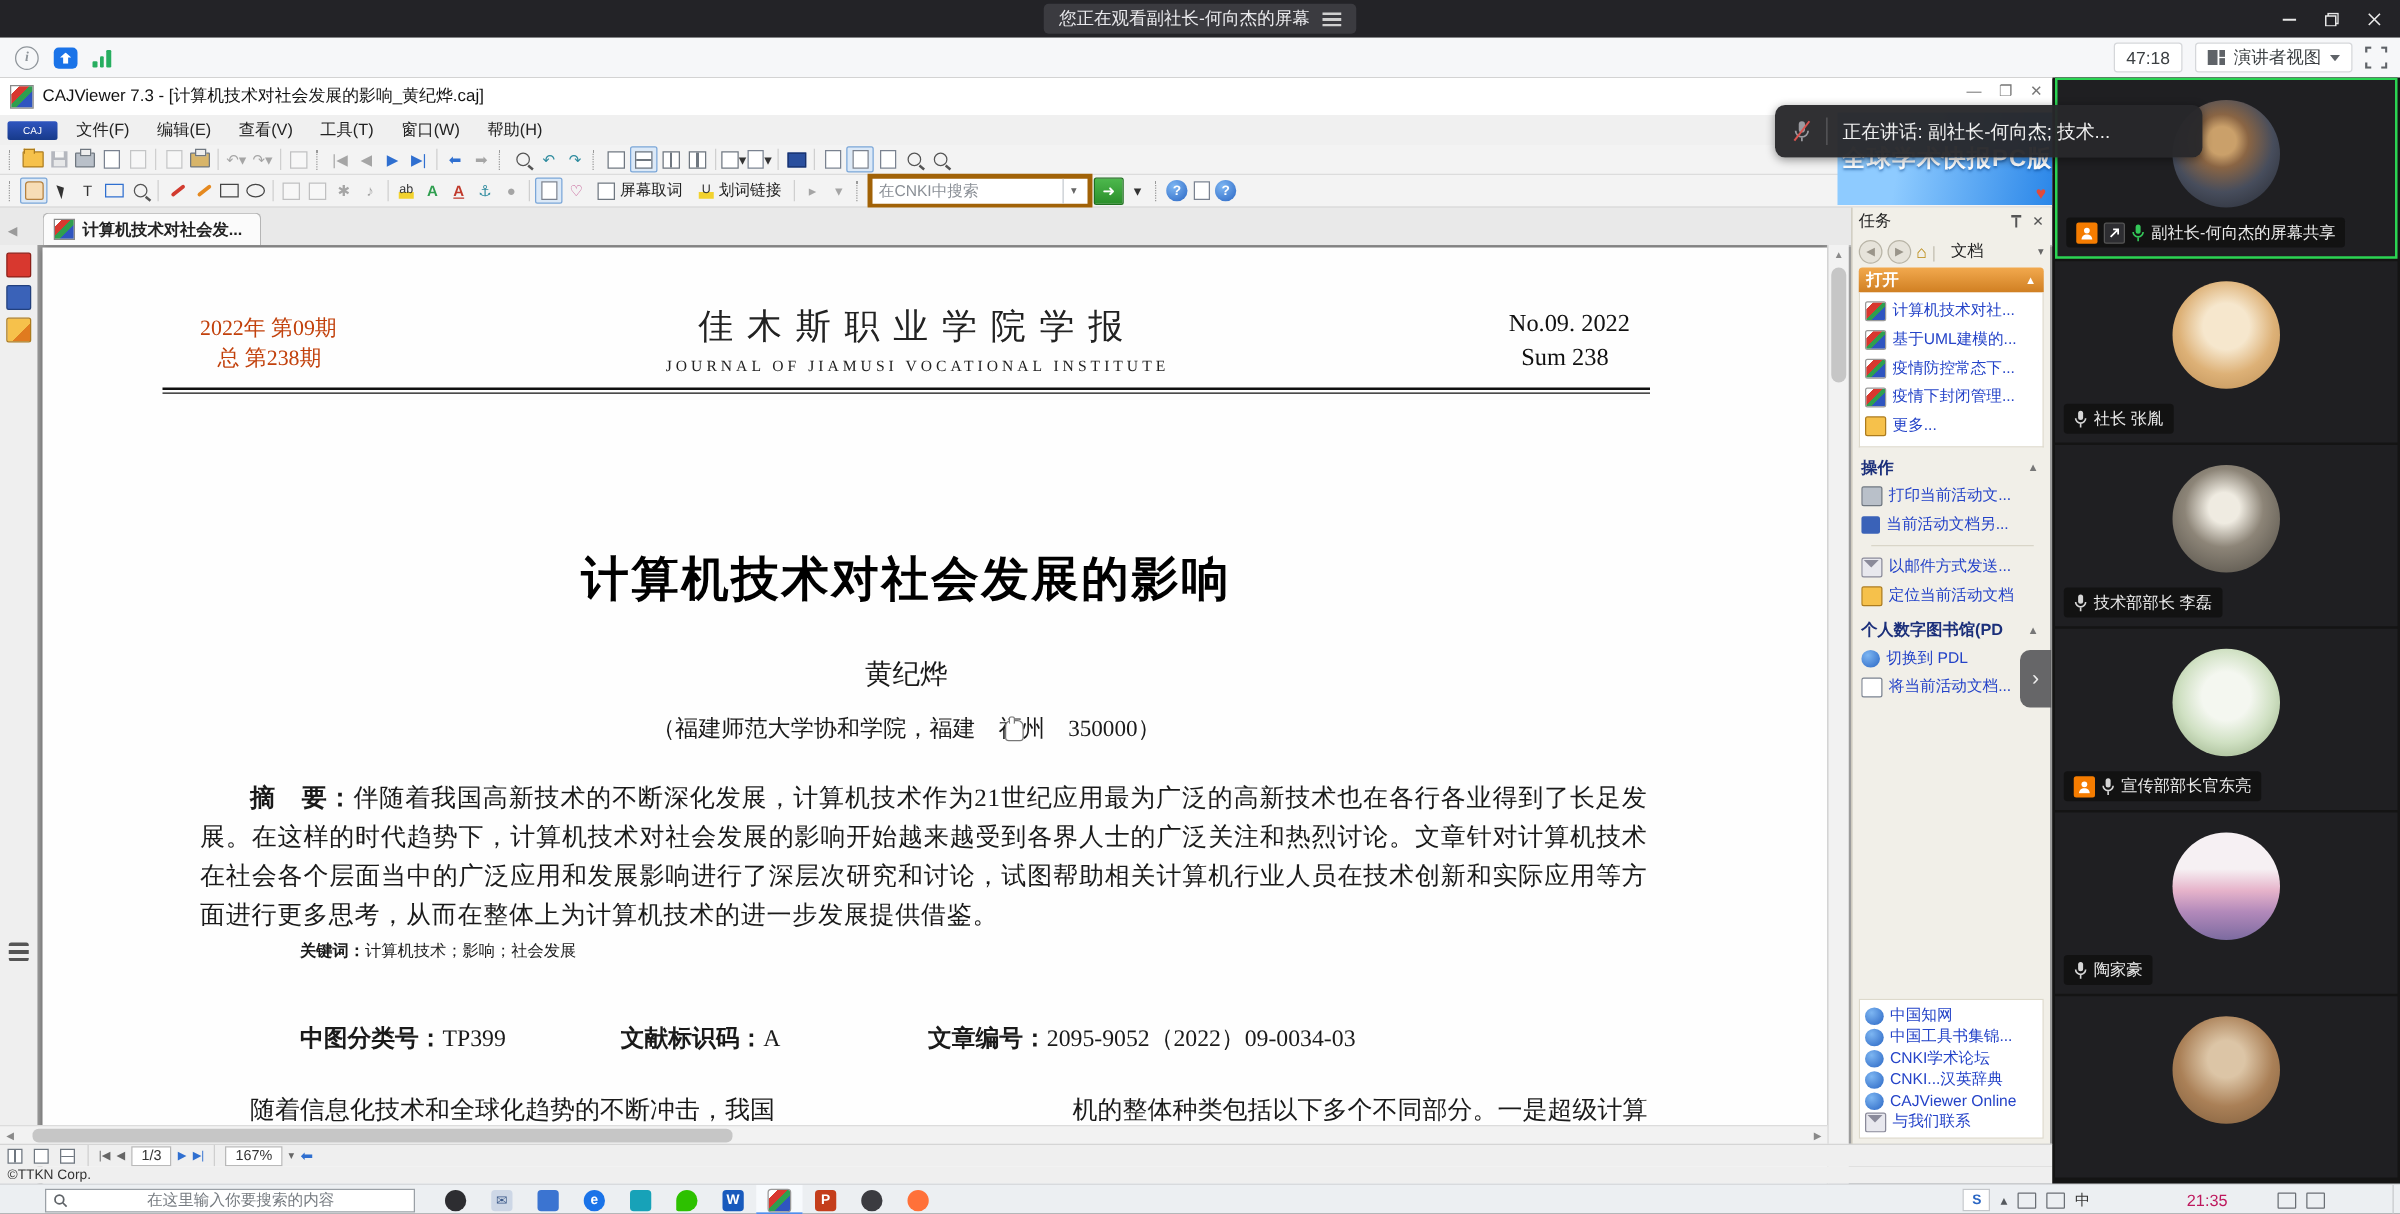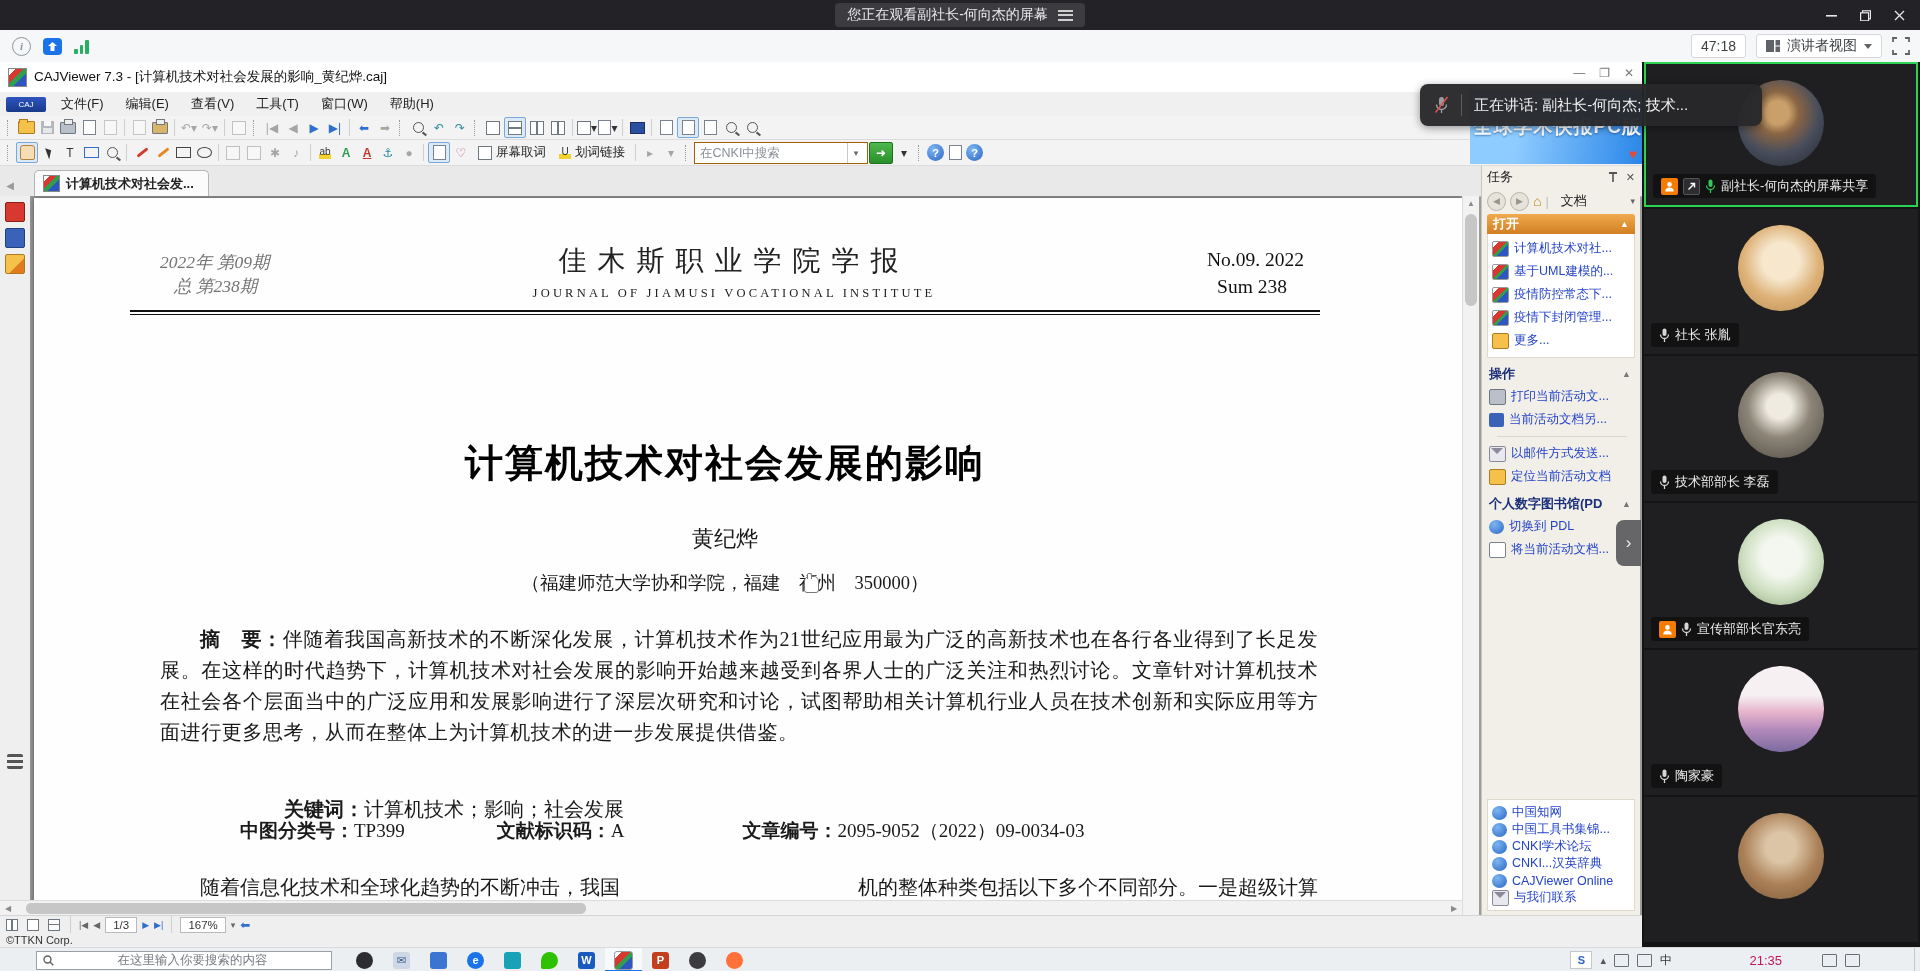--- a/index.html
+++ b/index.html
@@ -53,52 +53,52 @@
   .i-hand{width:13px;height:13px;background:#f7ddb6;border:1px solid #b5813f;border-radius:3px 3px 2px 2px;}
   .i-cursorA{width:0;height:0;border-left:5px solid #333;border-top:4px solid transparent;border-bottom:8px solid transparent;transform:rotate(-20deg);}
   .i-lens{width:9px;height:9px;border:1.6px solid #555;border-radius:50%;position:relative;}
   .i-lens:after{content:"";position:absolute;right:-4px;bottom:-3px;width:5px;height:1.8px;background:#555;transform:rotate(40deg);}
   .i-hl{width:12px;height:12px;background:linear-gradient(transparent 0 7px,#f2d22e 7px);color:#333;font-size:10px;text-align:center;line-height:9px;}
   .i-layout{width:12px;height:12px;border:1px solid #6f7780;background:#fff;}
   .i-layout.split{background:linear-gradient(#fff 0 45%,#6f7780 45% 55%,#fff 55%);}
   .i-layout.two{background:linear-gradient(90deg,#fff 0 42%,#6f7780 42% 58%,#fff 58%);}
   .i-full{width:13px;height:10px;background:#2a4f9e;border:1px solid #17306b;}
   .tbbtn{display:flex;align-items:center;gap:4px;font-size:12.5px;color:#222;padding:0 6px;height:20px;flex:none;}
-  .cnki-search{display:flex;align-items:center;border:1px solid #a16207;background:#fff;height:20px;width:172px;flex:none;}
+  .cnki-search{display:flex;align-items:center;border:4px solid #a16207;background:#fff;height:20px;width:172px;flex:none;}
   .cnki-search input{border:none;outline:none;width:142px;font-size:12.5px;padding:0 5px;color:#333;background:transparent;font-family:inherit;}
   .cnki-search input::placeholder{color:#8a8f96;}
   .ddv{width:16px;height:100%;border-left:1px solid #c5cad0;display:flex;align-items:center;justify-content:center;color:#666;font-size:9px;}
   .gobtn{width:22px;height:20px;background:linear-gradient(#4db84d,#2a8f2a);border:1px solid #1f701f;border-radius:2px;color:#fff;display:flex;align-items:center;justify-content:center;font-size:12px;flex:none;}
   .qico{width:17px;height:17px;border-radius:50%;background:radial-gradient(circle at 35% 30%,#7db6f2,#2a66c4);color:#fff;font-size:11px;font-weight:bold;display:flex;align-items:center;justify-content:center;flex:none;}
   
   .caj-tabs{position:absolute;left:0;top:104px;width:1642px;height:30px;background:#e9e9e9;border-bottom:1px solid #b9b9b9;display:flex;align-items:flex-end;}
   .tabarrow{width:20px;height:22px;display:flex;align-items:center;justify-content:center;color:#9a9a9a;font-size:10px;}
   .tab{height:25px;background:#fbfbfb;border:1px solid #b5b5b5;border-bottom:none;border-radius:5px 5px 0 0;display:flex;align-items:center;padding:0 14px 0 8px;gap:6px;font-size:13px;font-weight:bold;color:#222;margin-left:14px;}
   .tab .cajlogo{margin:0;width:15px;height:15px;}
   .tabsctl{position:absolute;right:8px;bottom:5px;display:flex;gap:10px;color:#8a8a8a;font-size:11px;}
   
   .rail{position:absolute;left:0;top:134px;width:30px;height:766px;background:#efefef;border-right:1px solid #d5d5d5;}
   .rail .ri{width:18px;height:18px;margin:6px auto;border-radius:2px;}
   
   .doc{position:absolute;left:30px;top:134px;width:1432px;height:766px;background:#9c9c9c;overflow:hidden;}
   .page{position:absolute;left:4px;top:2px;width:1428px;height:764px;background:#fefefe;box-shadow:0 0 6px rgba(0,0,0,.5);
         font-family:"Liberation Serif","DejaVu Serif",serif;color:#1a1a1a;}
-  .jr-issue{position:absolute;left:126px;top:52px;font-size:17.5px;line-height:24px;color:#737373;font-style:italic;}
+  .jr-issue{position:absolute;left:126px;top:52px;font-size:17.5px;line-height:24px;color:#c2410c;}
   .jr-center{position:absolute;left:330px;top:44px;width:740px;text-align:center;}
   .jr-cn{font-size:28px;letter-spacing:11px;color:#222;}
   .jr-en{font-size:12.5px;letter-spacing:3.2px;margin-top:6px;color:#222;}
   .jr-no{position:absolute;right:158px;top:48px;font-size:19.5px;line-height:27px;text-align:left;color:#111;}
   .rule{position:absolute;left:96px;top:112px;width:1190px;border-top:2.6px solid #111;}
   .rule:after{content:"";display:block;margin-top:2.4px;border-top:1.6px solid #111;}
   .d-title{position:absolute;left:96px;top:240px;width:1190px;text-align:center;font-size:38px;font-weight:bold;letter-spacing:2px;color:#000;}
   .d-author{position:absolute;left:96px;top:326px;width:1190px;text-align:center;font-size:22px;}
   .d-affil{position:absolute;left:96px;top:372px;width:1190px;text-align:center;font-size:18.5px;}
   .d-abs{position:absolute;left:126px;top:426px;width:1158px;font-size:20px;line-height:31px;text-align:justify;letter-spacing:.6px;}
   .d-abs b,.d-kw b,.d-clc b{font-family:Liberation Sans, sans-serif;font-weight:bold;}
-  .d-kw{position:absolute;left:206px;top:598px;font-size:20px;margin-left:44px;}
+  .d-kw{position:absolute;left:206px;top:554px;font-size:13px;}
   .d-clc{position:absolute;left:206px;top:620px;font-size:19px;display:flex;}
   .d-body{position:absolute;left:126px;top:676px;width:1158px;font-size:20px;display:flex;justify-content:space-between;}
   .hand-cursor{position:absolute;left:770px;top:378px;width:13px;height:15px;background:#fff;border:1.4px solid #777;border-radius:5px 5px 3px 3px;}
   .hand-cursor:before{content:"";position:absolute;left:2px;top:-4px;width:3px;height:5px;background:#fff;border:1.4px solid #777;border-bottom:none;border-radius:2px 2px 0 0;}
   
   .vscroll{position:absolute;left:1462px;top:134px;width:16px;height:766px;background:#f2f2f2;border-left:1px solid #dcdcdc;}
   .vthumb{position:absolute;left:2px;top:18px;width:12px;height:92px;background:#c6c6c6;border-radius:6px;}
   .sarrow{position:absolute;left:0;width:16px;height:15px;color:#8a8a8a;font-size:8px;display:flex;align-items:center;justify-content:center;}
   .hscroll{position:absolute;left:0;top:838px;width:1462px;height:15px;background:#f2f2f2;border-top:1px solid #dcdcdc;}
   .hthumb{position:absolute;left:26px;top:2px;width:560px;height:11px;background:#c6c6c6;border-radius:5px;}

